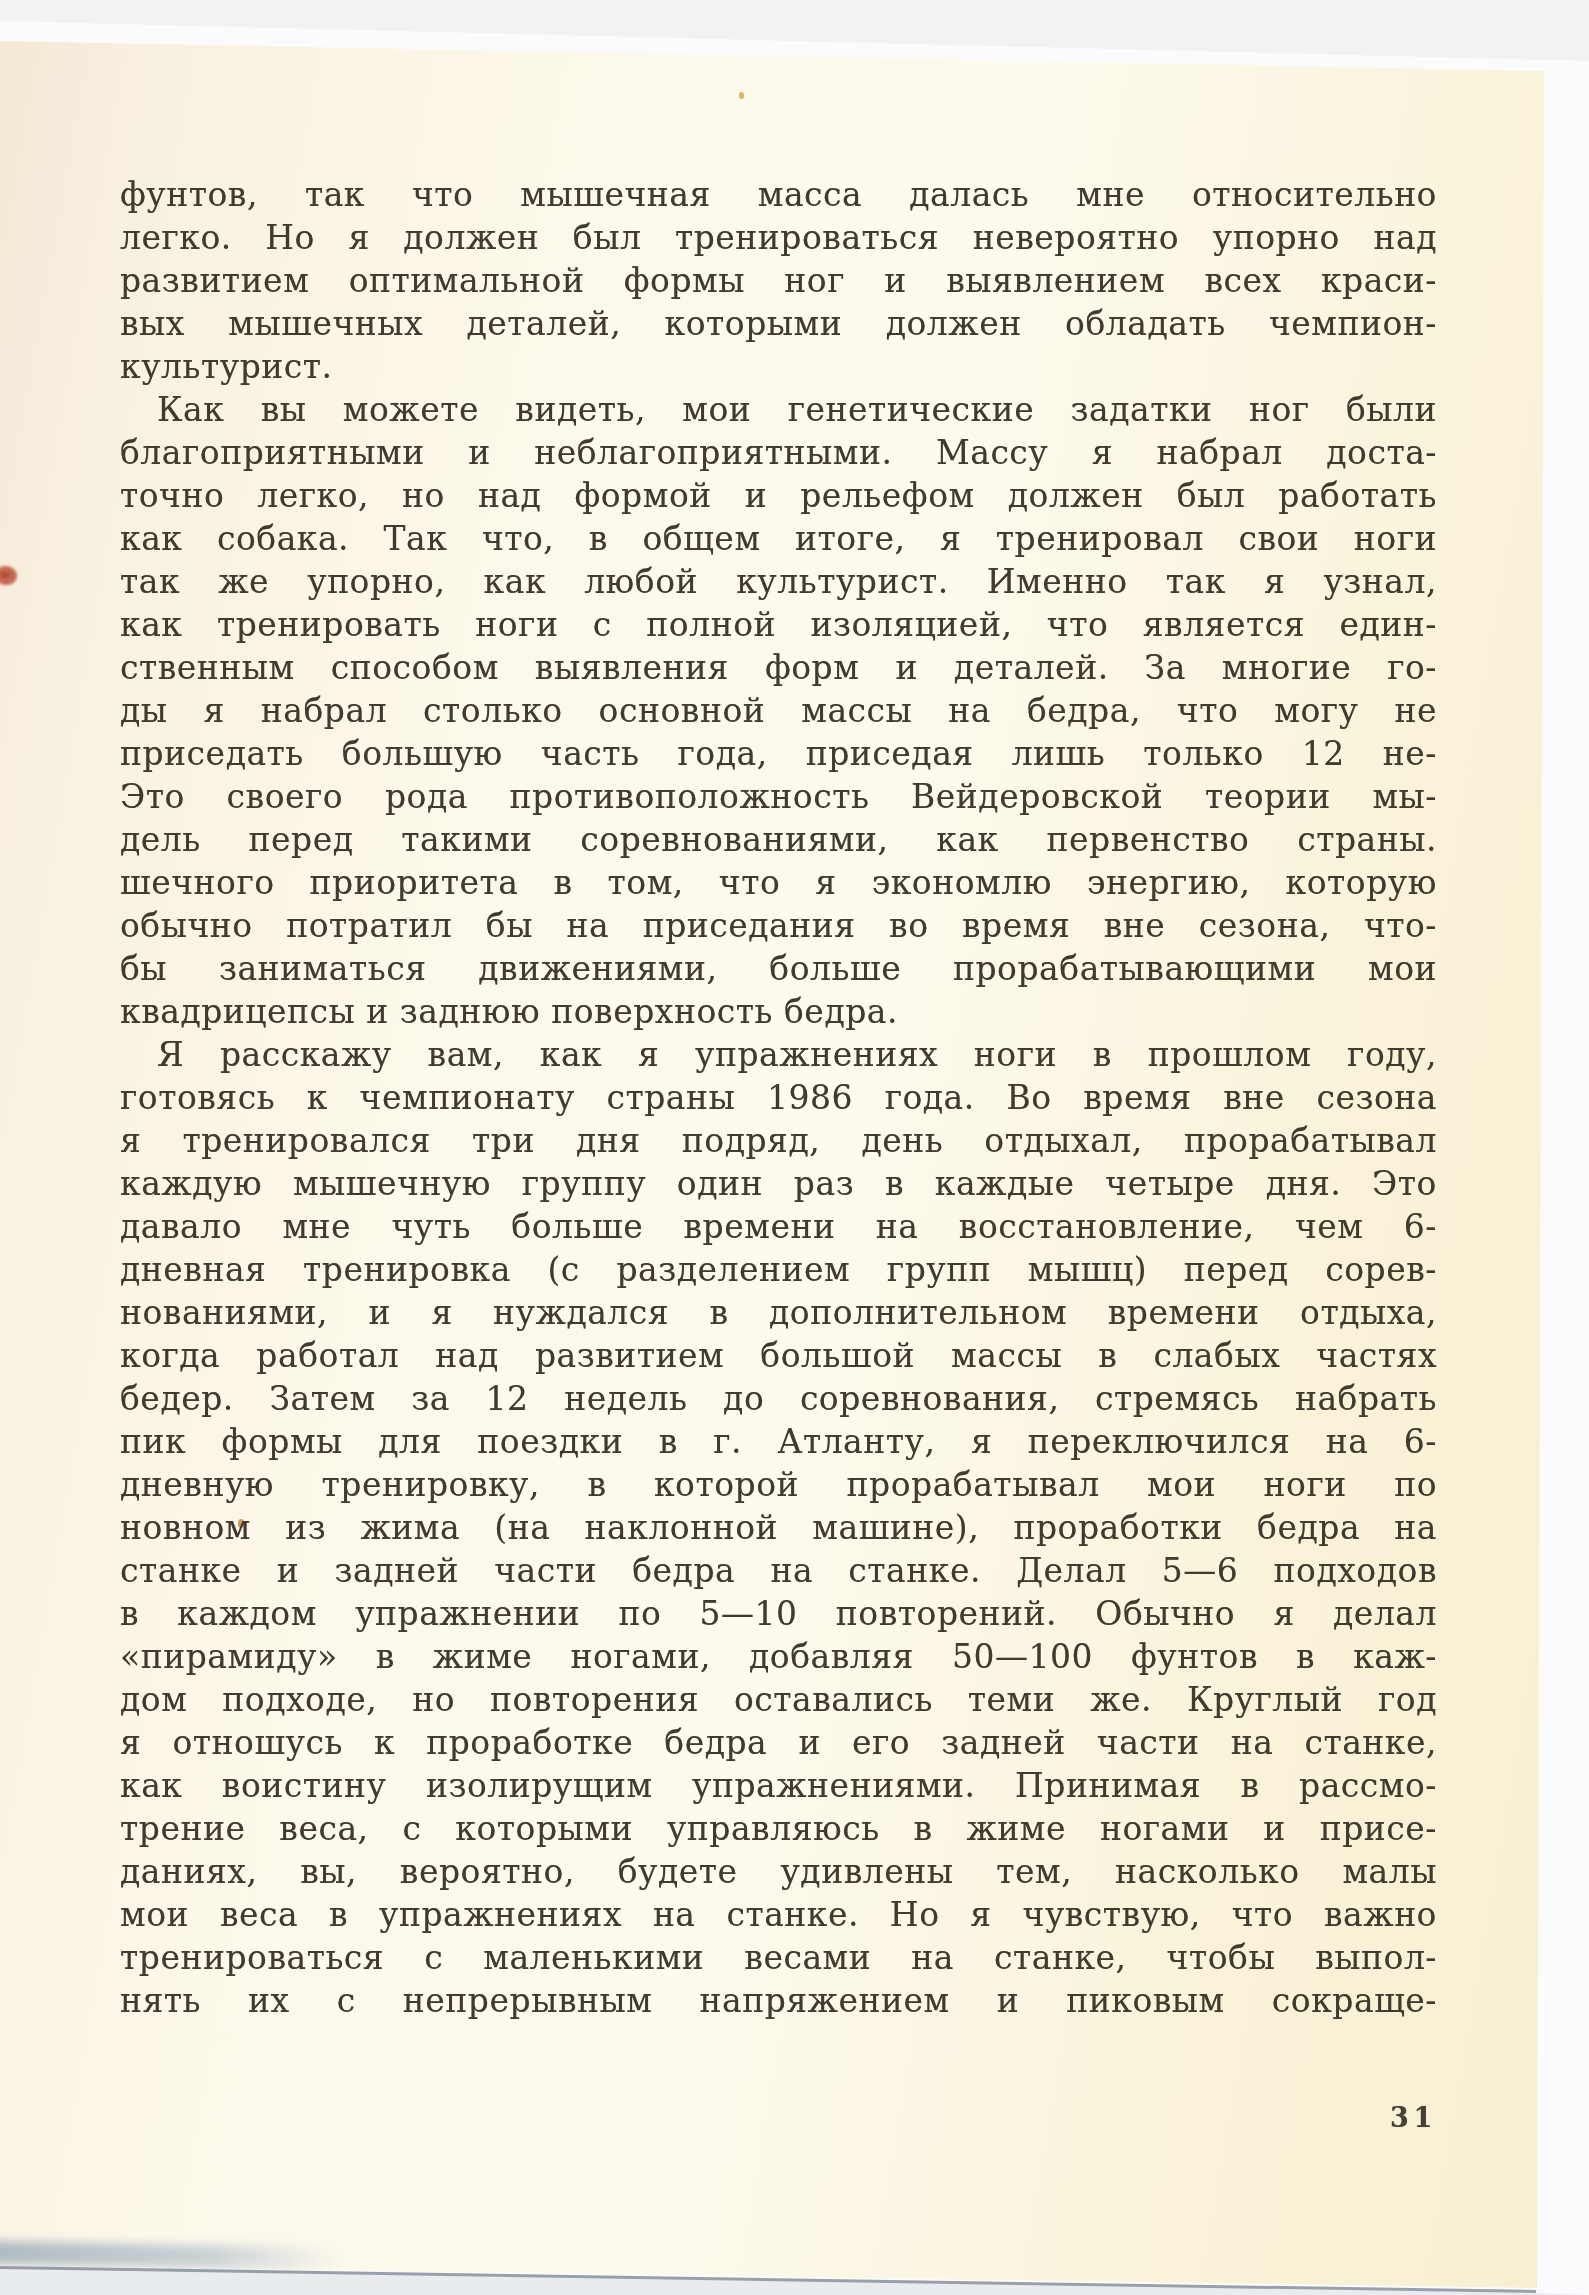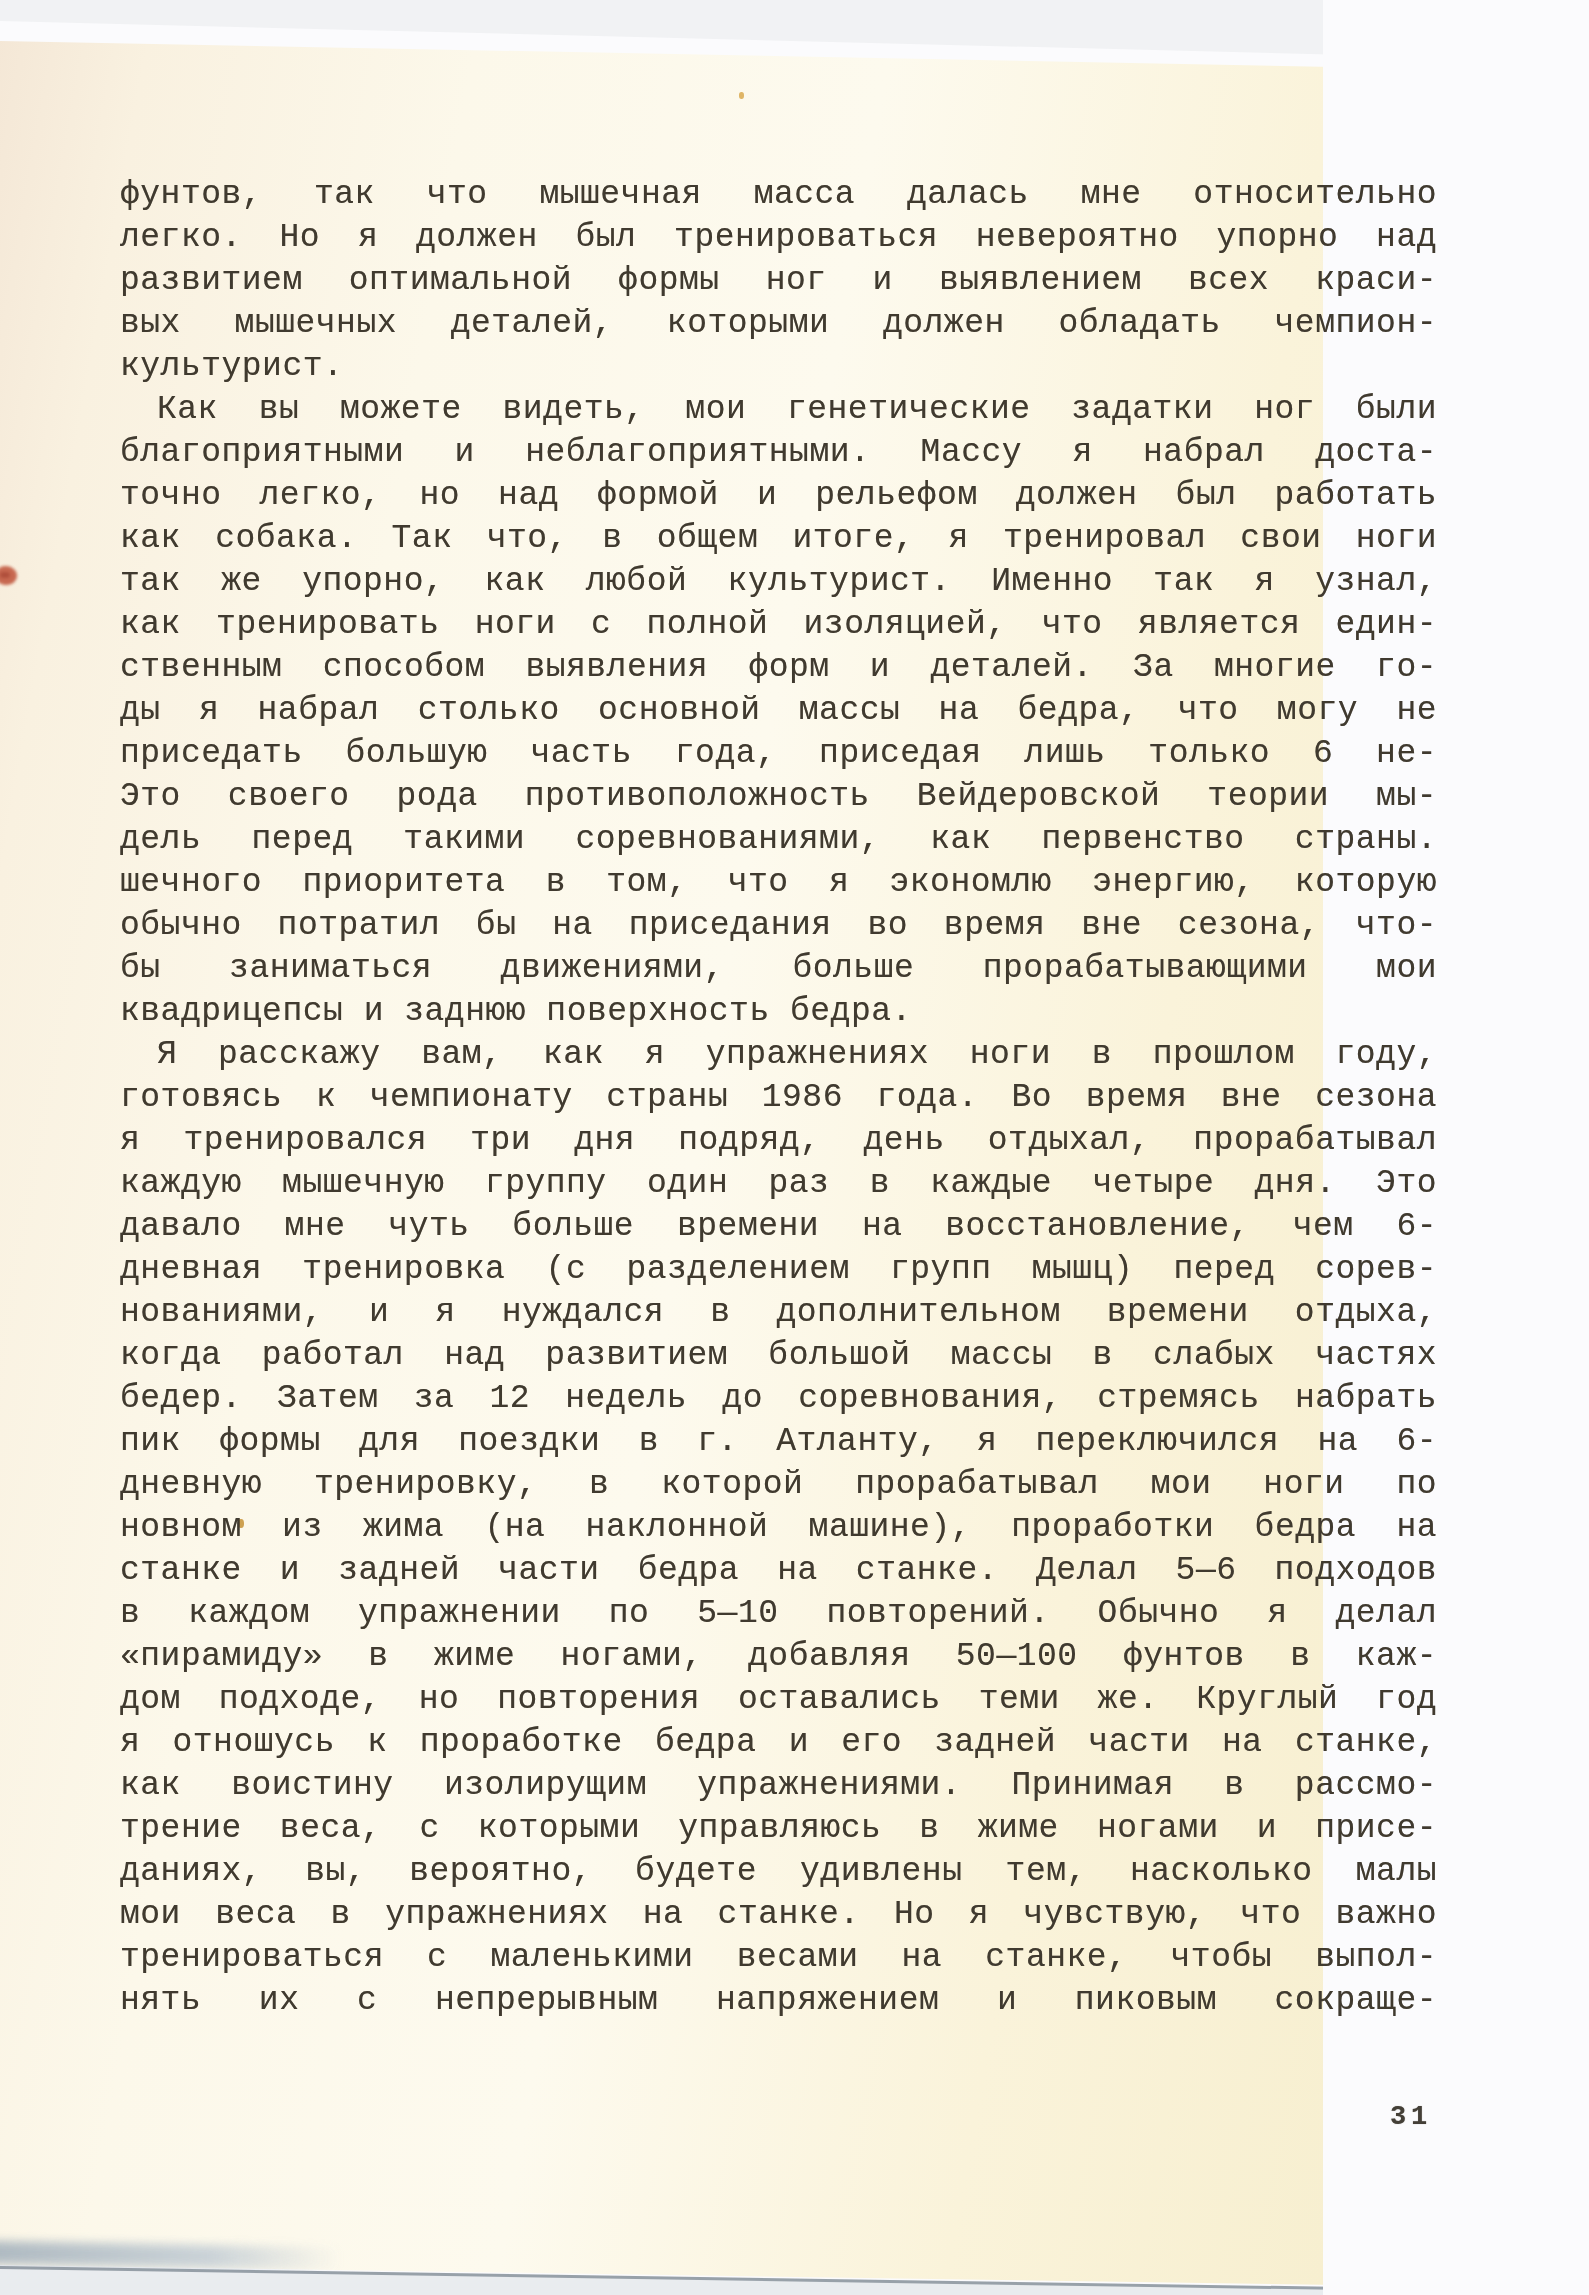--- a/index.html
+++ b/index.html
@@ -4,21 +4,21 @@
 <style>
   html, body {
     margin: 0; padding: 0;
     width: 1589px; height: 2295px;
     overflow: hidden;
     background: #fbfbfd;
     font-family: "DejaVu Serif", serif;
   }
   .scan {
     position: absolute; inset: 0;
-    width: 1323px; height: 2295px; font-family: Liberation Mono, monospace;
+    width: 1589px; height: 2295px;
   }
   
   .bed-top {
     position: absolute; inset: 0;
     clip-path: polygon(0 0, 1589px 0, 1589px 61px, 0 21px);
     background: #f1f2f4;
   }
   
   .paper {
     position: absolute; inset: 0;
@@ -118,21 +118,21 @@
       <div class="line">вых мышечных деталей, которыми должен обладать чемпион-</div>
       <div class="line no-just">культурист.</div>
       <div class="line indent">Как вы можете видеть, мои генетические задатки ног были</div>
       <div class="line">благоприятными и неблагоприятными. Массу я набрал доста-</div>
       <div class="line">точно легко, но над формой и рельефом должен был работать</div>
       <div class="line">как собака. Так что, в общем итоге, я тренировал свои ноги</div>
       <div class="line">так же упорно, как любой культурист. Именно так я узнал,</div>
       <div class="line">как тренировать ноги с полной изоляцией, что является един-</div>
       <div class="line">ственным способом выявления форм и деталей. За многие го-</div>
       <div class="line">ды я набрал столько основной массы на бедра, что могу не</div>
-      <div class="line">приседать большую часть года, приседая лишь только 6 не-</div>
+      <div class="line">приседать большую часть года, приседая лишь только 12 не-</div>
       <div class="line">Это своего рода противоположность Вейдеровской теории мы-</div>
       <div class="line">дель перед такими соревнованиями, как первенство страны.</div>
       <div class="line">шечного приоритета в том, что я экономлю энергию, которую</div>
       <div class="line">обычно потратил бы на приседания во время вне сезона, что-</div>
       <div class="line">бы заниматься движениями, больше прорабатывающими мои</div>
       <div class="line no-just">квадрицепсы и заднюю поверхность бедра.</div>
       <div class="line indent">Я расскажу вам, как я упражнениях ноги в прошлом году,</div>
       <div class="line">готовясь к чемпионату страны 1986 года. Во время вне сезона</div>
       <div class="line">я тренировался три дня подряд, день отдыхал, прорабатывал</div>
       <div class="line">каждую мышечную группу один раз в каждые четыре дня. Это</div>

